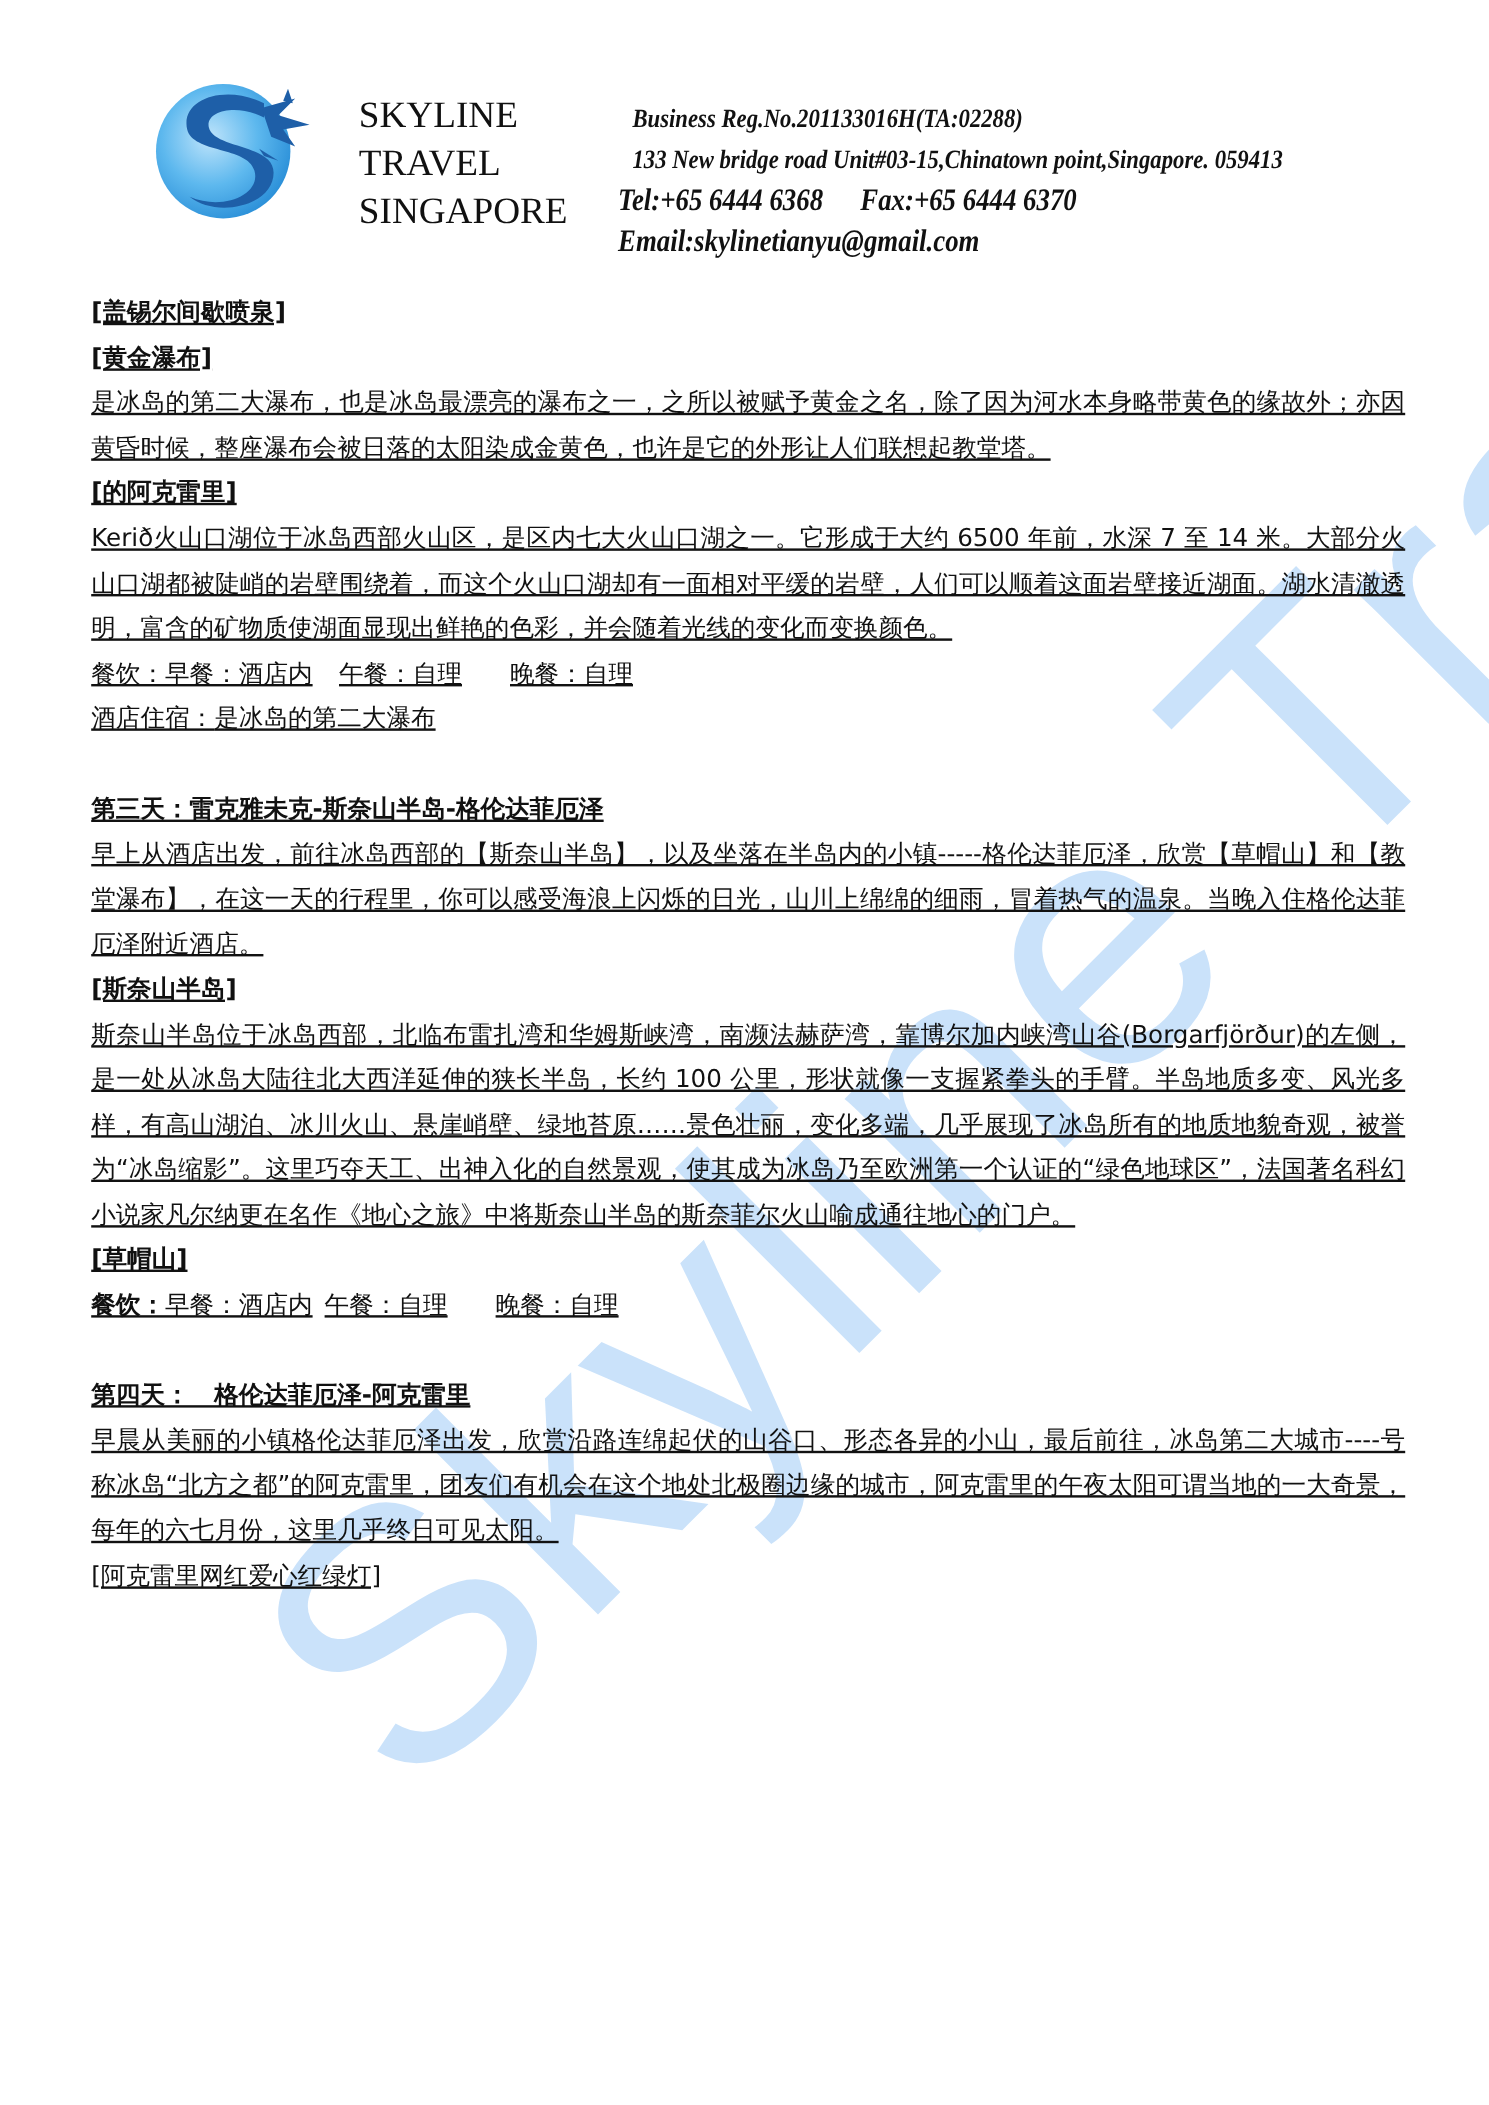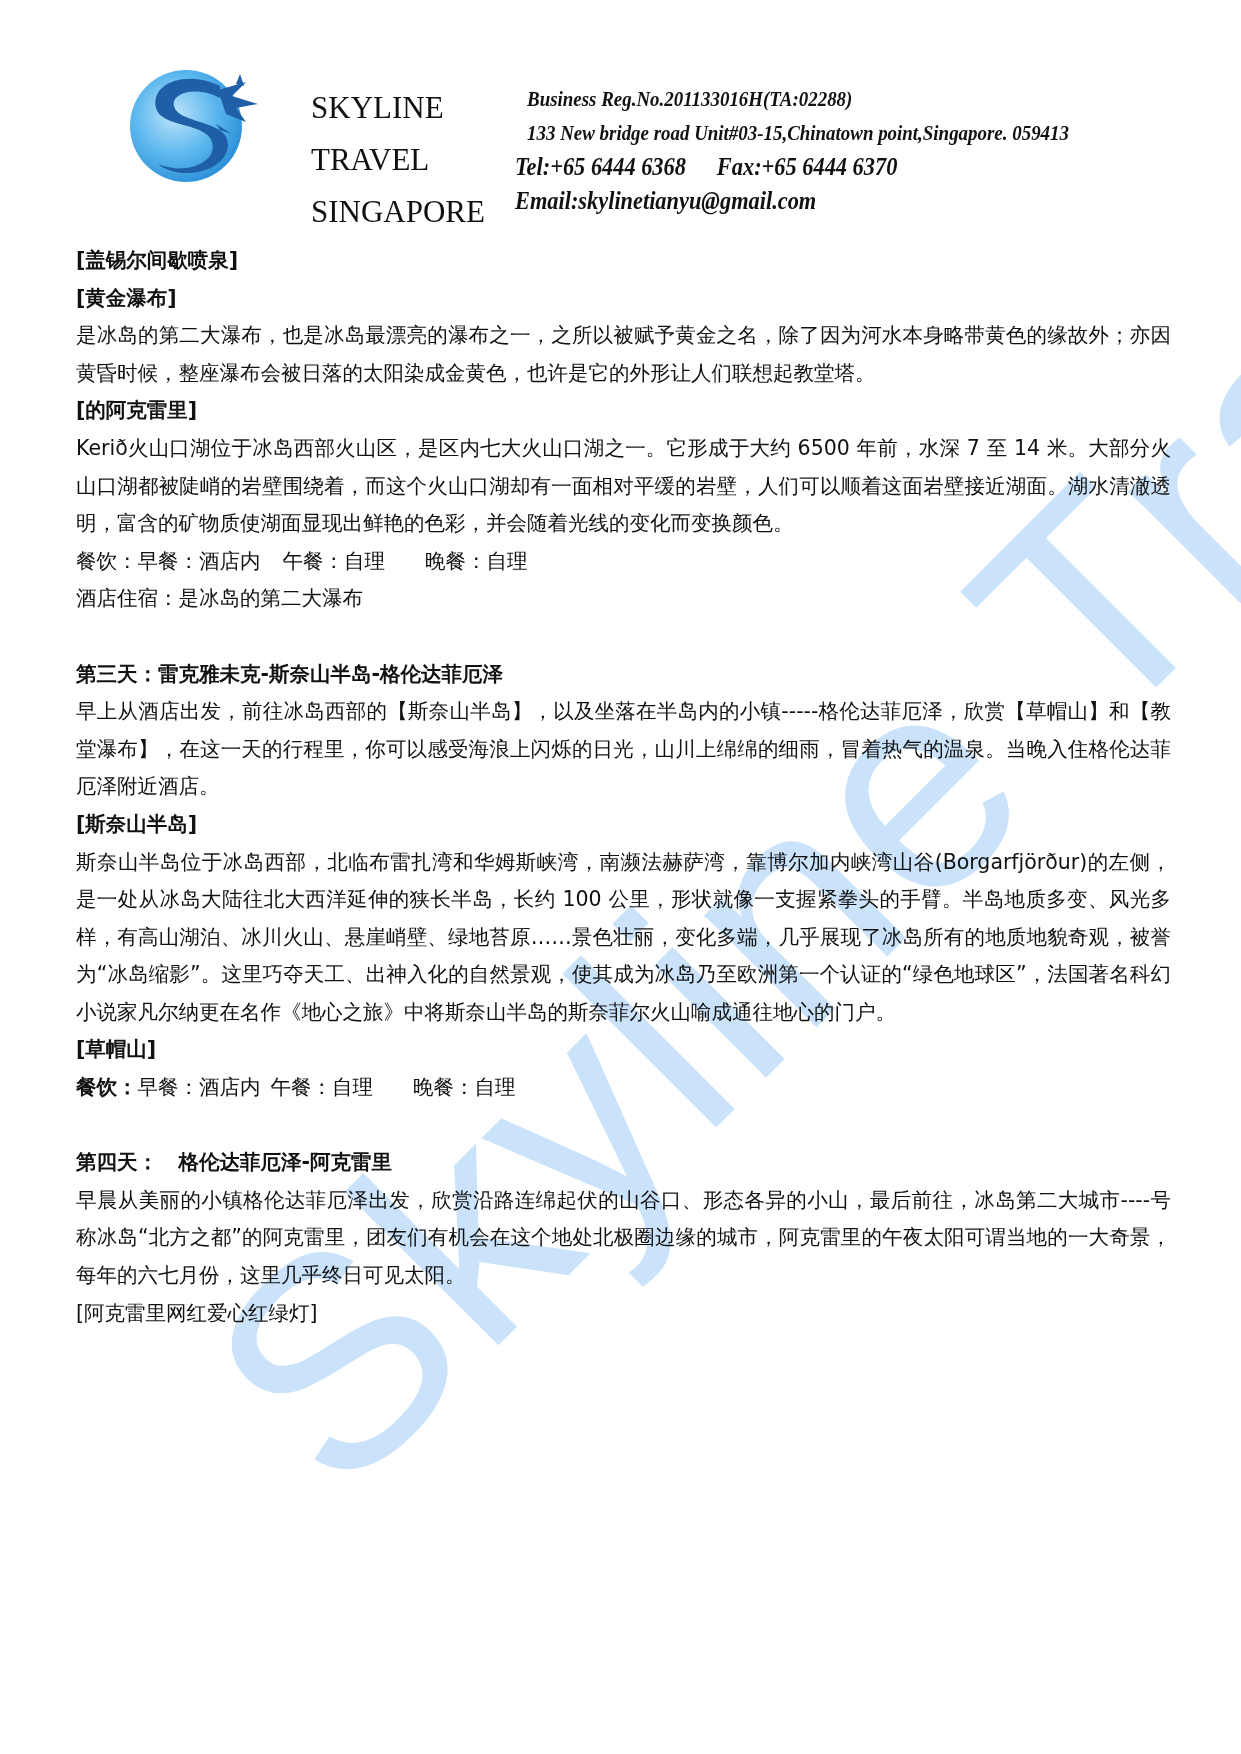--- a/index.html
+++ b/index.html
@@ -49,21 +49,21 @@
     }
     .company-name {
       position: absolute;
       left: 295px;
       top: 74px;
       font-family: "Liberation Serif", "DejaVu Serif", serif;
       font-size: 31px;
       line-height: 36px;
       color: #111;
     }
-    .company-name div { margin: 16px; }
+    .company-name div { margin: 4px; }
     .contact {
       position: absolute;
       left: 515px;
       top: 82px;
       font-family: "Liberation Serif", "DejaVu Serif", serif;
       font-style: italic;
       font-weight: bold;
       color: #111;
       transform: scaleX(0.86);
       transform-origin: 0 0;
@@ -79,20 +79,21 @@
       left: 76px;
       top: 242px;
       width: 1095px;
       z-index: 1;
       font-size: 20.5px;
       line-height: 37.6px;
     }
     .content p {
       margin: 0;
       text-align: justify;
+      text-decoration: underline;
     }
     .content .h {
       font-weight: bold;
     }
     .content .day {
       font-weight: bold;
       margin-top: 37.6px;
     }
     .content .gap { display: inline-block; width: 22px; }
     .content .gap2 { display: inline-block; width: 40px; }

